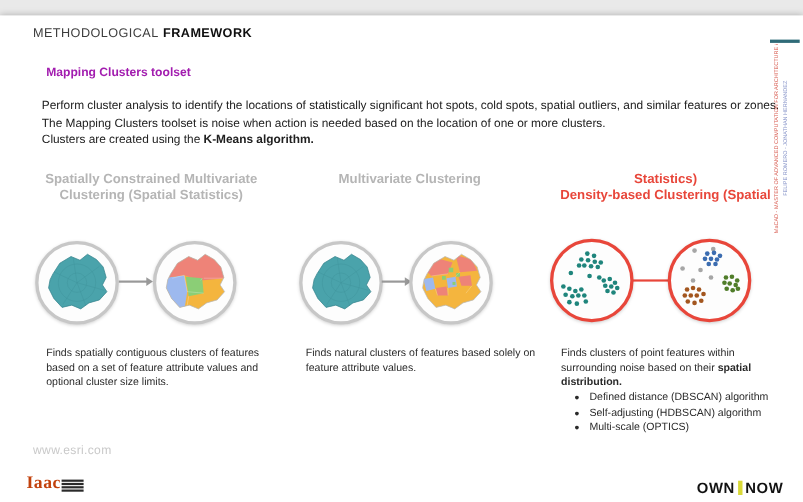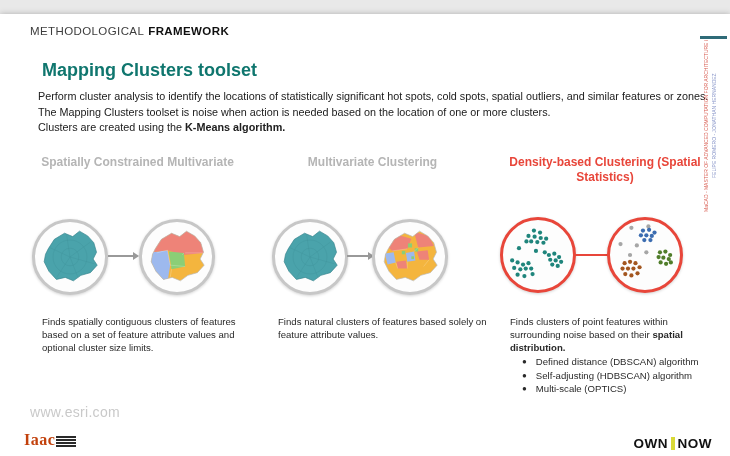--- a/index.html
+++ b/index.html
@@ -4,41 +4,41 @@
 <style>
   html,body{margin:0;padding:0;background:#e9e9e9;}
   .slide{
     position:relative;width:730px;height:456px;background:#ffffff;
     font-family:"Liberation Sans", sans-serif;color:#1c1c1c;overflow:hidden;
     margin:14px auto;box-shadow:0 0 6px rgba(0,0,0,.25);text-decoration:underline;
   }
   
   .header{position:absolute;left:30px;top:11px;font-size:11.5px;letter-spacing:.4px;color:#3d3d3d;}
   .header b{color:#0f0f0f;margin-left:4px;}
-  .title{position:absolute;left:42px;top:46px;font-size:18px;font-weight:bold;color:#0f766e;}
+  .title{position:absolute;left:42px;top:46px;font-size:11px;font-weight:bold;color:#a21caf;}
   .intro{position:absolute;left:38px;top:75px;font-size:10.8px;line-height:15.5px;color:#202020;width:685px;}
   
   .colhead{position:absolute;top:141px;font-weight:bold;font-size:12px;line-height:15px;text-align:center;}
   .colhead.gray{color:#b5b5b5;}
   .colhead.red{color:#e8463a;}
   
   .ring{position:absolute;width:70px;height:70px;border-radius:50%;background:#fdfdfd;box-shadow:0 1px 3px rgba(0,0,0,.18);}
   .ring.gray{border:3px solid #c7c7c7;}
   .ring.red{border:3.5px solid #e8463a;}
   .ring svg{position:absolute;left:1px;top:1px;width:68px;height:68px;}
   .arrow{position:absolute;height:1.5px;background:#999;}
   .arrow:after{content:"";position:absolute;right:-5px;top:-3.2px;border-left:6px solid #999;border-top:4px solid transparent;border-bottom:4px solid transparent;}
   .redline{position:absolute;height:2px;background:#e8463a;}
   
   .desc{position:absolute;top:301px;font-size:9.6px;line-height:13px;color:#2a2a2a;}
   .bullets{position:absolute;left:522px;top:341px;margin:0;padding:0;list-style:none;font-size:9.6px;line-height:13px;color:#2a2a2a;}
   .bullets li{display:flex;gap:9px;margin-bottom:.5px;}
   .bullets li .dot{font-size:8px;line-height:13px;}
   
-  .esri{position:absolute;left:30px;top:390px;font-size:14px;color:#c9c9c9;letter-spacing:.3px;}
+  .esri{position:absolute;left:30px;top:390px;font-size:11px;color:#c9c9c9;letter-spacing:.3px;}
   .iaac{position:absolute;left:24px;top:417px;font-family:"Liberation Serif", serif;font-weight:bold;font-size:16px;color:#c2410c;letter-spacing:.5px;}
   .iaac-fineprint{position:absolute;left:56px;top:422px;}
   .iaac-fineprint div{width:20px;height:1.8px;background:#2a2a2a;margin-bottom:1.3px;}
   .brand{position:absolute;right:18px;top:422px;display:flex;align-items:center;gap:3px;font-weight:bold;font-size:13.5px;color:#111;letter-spacing:.5px;}
   .brand .bar{width:3.5px;height:13px;background:#d9d937;}
   
   .side-rule{position:absolute;left:700px;top:22px;width:27px;height:3px;background:#2f6b78;}
   .vtext{position:absolute;top:26px;height:172px;writing-mode:vertical-rl;transform:rotate(180deg);font-size:5px;letter-spacing:0;white-space:nowrap;overflow:hidden;text-align:center;}
   .vtext.red{left:703px;color:#d96055;}
   .vtext.blue{left:711px;color:#8693c8;}
@@ -55,27 +55,28 @@
   <div class="title">Mapping Clusters toolset</div>
 
   <div class="intro">
     <div>Perform cluster analysis to identify the locations of statistically significant hot spots, cold spots, spatial outliers, and similar features or zones.</div>
     <div>The Mapping Clusters toolset is noise when action is needed based on the location of one or more clusters.</div>
     <div><span>Clusters are created using the </span><b>K-Means algorithm.</b></div>
   </div>
 
   <div class="colhead gray" style="left:40px;width:195px;">
     <span style="display:block">Spatially Constrained Multivariate</span>
+    <span style="display:block">Clustering (Spatial Statistics)</span>
   </div>
   <div class="colhead gray" style="left:275px;width:195px;">
     <span style="display:block">Multivariate Clustering</span>
   </div>
   <div class="colhead red" style="left:505px;width:200px;">
+    <span style="display:block">Statistics)</span>
     <span style="display:block">Density-based Clustering (Spatial</span>
-    <span style="display:block">Statistics)</span>
   </div>
 
   <div class="ring gray" style="left:32px;top:205px;">
     <svg viewBox="0 0 100 100">
       <path d="M18,38 L27,24 L42,15 L54,20 L64,12 L76,19 L85,29 L89,43 L84,53 L90,62 L80,73 L66,77 L55,85 L43,80 L30,83 L19,71 L12,57 L14,46 Z" fill="#4aa3ab" stroke="#38858e" stroke-width="1"></path>
       <g stroke="#2f7a83" stroke-width="0.5" opacity="0.45" fill="none">
         <path d="M50,50 L20,36 M50,50 L80,28 M50,50 L86,60 M50,50 L31,79 M50,50 L62,81 M50,50 L45,17"></path>
         <circle cx="50" cy="50" r="13"></circle>
           <circle cx="50" cy="50" r="25"></circle>
       </g>

